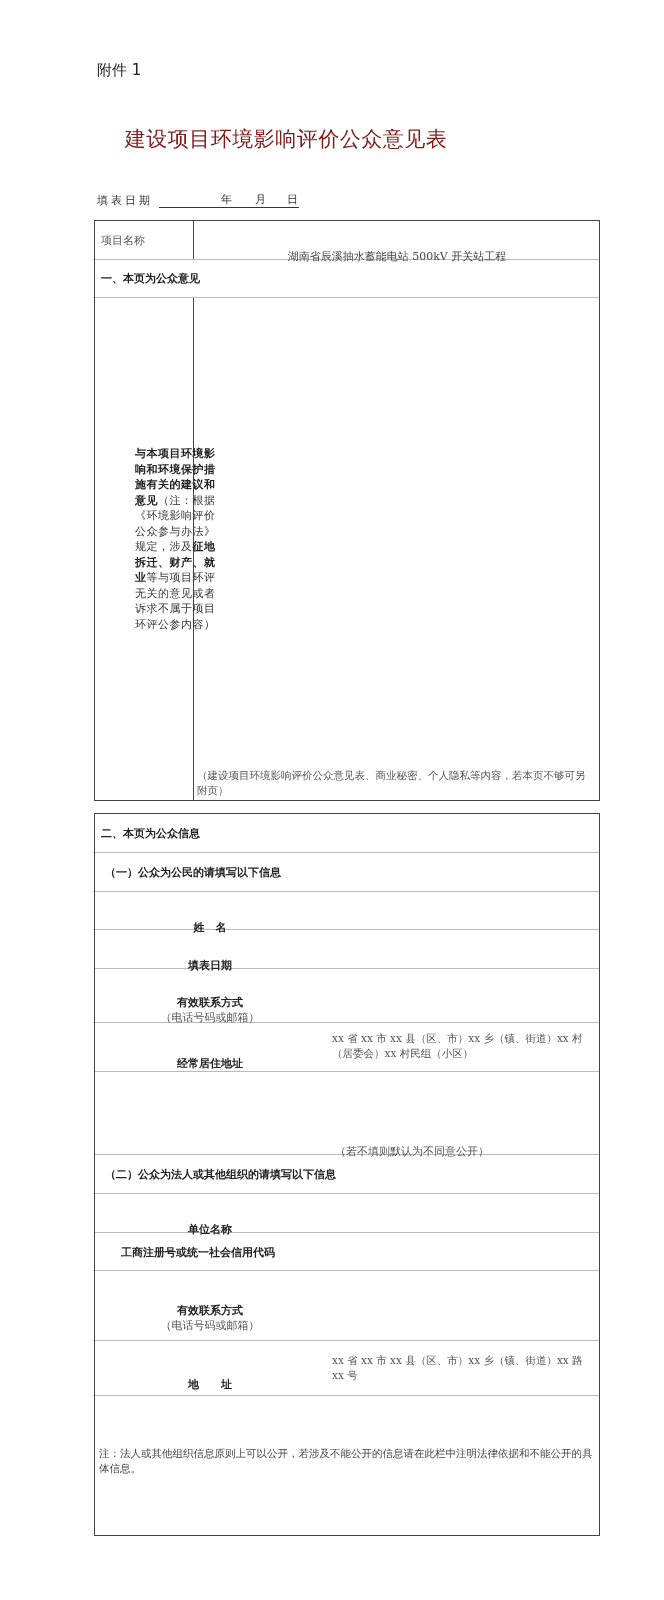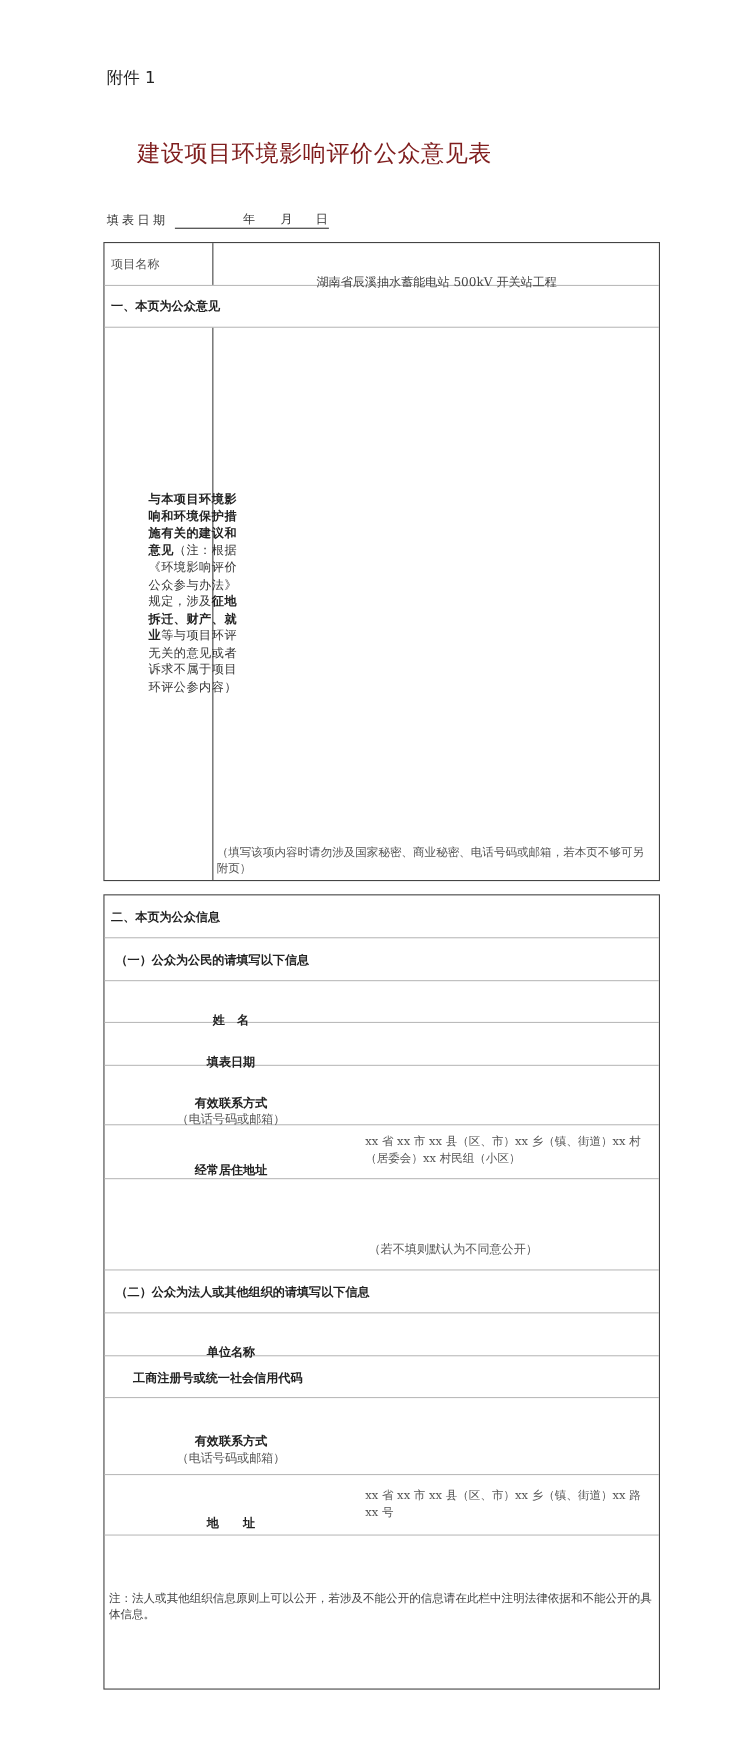--- a/index.html
+++ b/index.html
@@ -53,21 +53,21 @@
   <div class="row" style="top:39px;height:38px;">
     <div class="cell bold" style="left:6px;top:11px;font-family:'DejaVu Sans','Liberation Sans',sans-serif;font-size:11px;text-align:center;">一、本页为公众意见</div>
   </div>
 
   <div class="row last" style="top:77px;bottom:0;">
     <div class="vline" style="left:98px;"></div>
     <div class="cell opinion-label" style="left:8px;width:90px;top:148px;margin-left:32px;">
       <b>与本项目环境影响和环境保护措施有关的建议和意见</b><span>（注：根据《环境影响评价公众参与办法》规定，涉及</span><b>征地拆迁、财产、就业</b><span>等与项目环评无关的意见或者诉求不属于项目环评公参内容）</span>
     </div>
     <div class="input-area" style="left:100px;right:0;top:0;bottom:36px;"></div>
-    <div class="cell small" style="left:102px;right:4px;bottom:2px;">（填写该项内容时请勿涉及国家秘密、商业秘密、电话号码或邮箱，若本页不够可另附页）</div>
+    <div class="cell small" style="left:102px;right:4px;bottom:2px;">（建设项目环境影响评价公众意见表、商业秘密、个人隐私等内容，若本页不够可另附页）</div>
   </div>
 </div>
 
 <div class="tbl t2">
   <div class="row" style="top:0;height:39px;">
     <div class="cell bold" style="left:6px;top:12px;font-family:'DejaVu Sans','Liberation Sans',sans-serif;">二、本页为公众信息</div>
   </div>
   <div class="row" style="top:39px;height:39px;">
     <div class="cell bold" style="left:10px;top:12px;text-align:center;">（一）公众为公民的请填写以下信息</div>
   </div>
@@ -85,21 +85,21 @@
       <div class="sub">（电话号码或邮箱）</div>
     </div>
     <div class="input-area" style="left:230px;right:0;top:0;bottom:0;"></div>
   </div>
   <div class="row" style="top:209px;height:49px;">
     <div class="cell bold center" style="left:0;width:230px;top:17px;">经常居住地址</div>
     <div class="cell small" style="left:237px;right:6px;top:8px;color:#555;">xx 省 xx 市 xx 县（区、市）xx 乡（镇、街道）xx 村（居委会）xx 村民组（小区）</div>
   </div>
   <div class="row" style="top:258px;height:83px;">
     <div class="input-area" style="left:230px;right:0;top:0;bottom:0;"></div>
-    <div class="cell sub" style="left:240px;top:56px;color:#555;">（若不填则默认为不同意公开）</div>
+    <div class="cell sub" style="left:240px;top:72px;color:#555;">（若不填则默认为不同意公开）</div>
   </div>
   <div class="row" style="top:380px;height:39px;">
     <div class="cell bold center" style="left:0;width:230px;top:12px;">单位名称</div>
     <div class="input-area" style="left:230px;right:0;top:0;bottom:0;"></div>
   </div>
   <div class="row" style="top:341px;height:39px;">
     <div class="cell bold" style="left:10px;top:12px;">（二）公众为法人或其他组织的请填写以下信息</div>
   </div>
   <div class="row" style="top:419px;height:38px;">
     <div class="cell bold" style="left:26px;top:12px;">工商注册号或统一社会信用代码</div>

